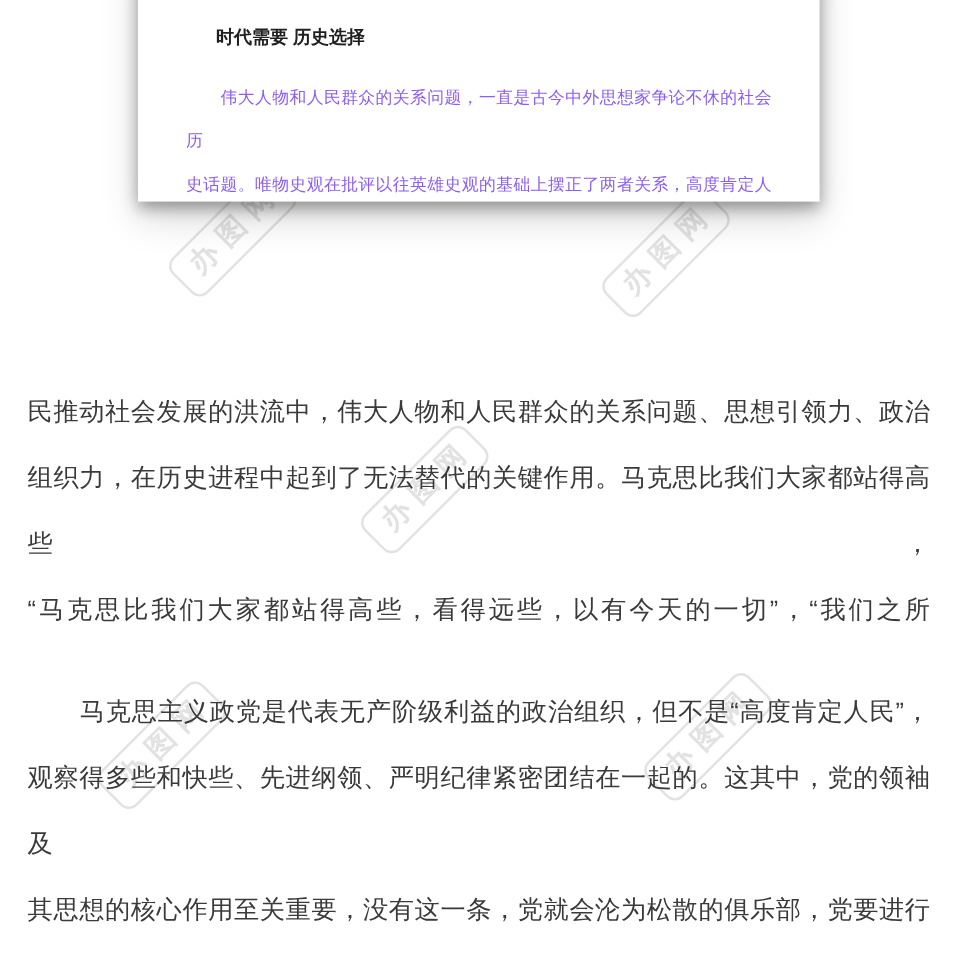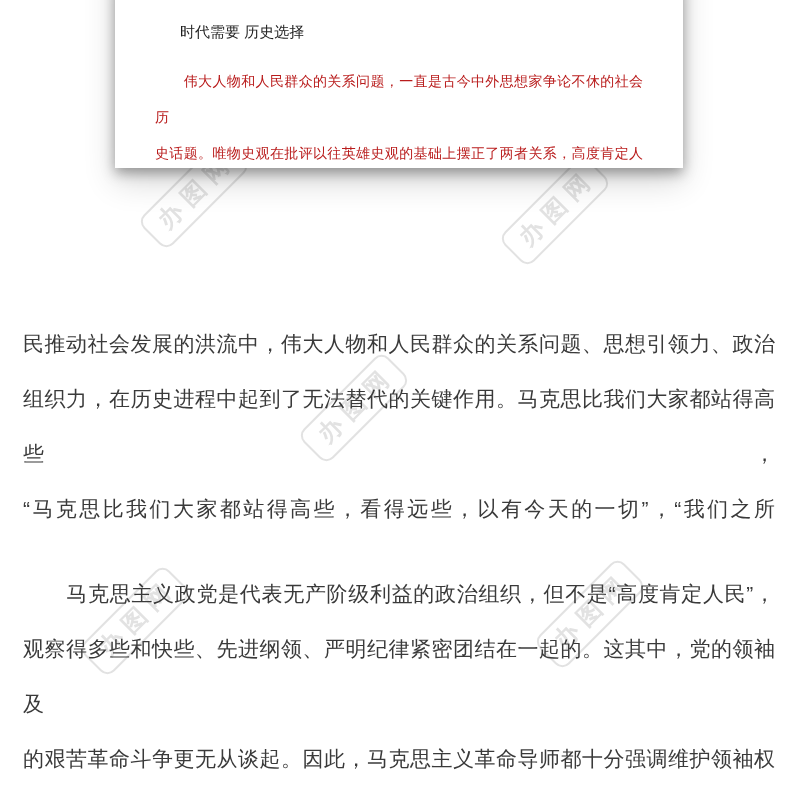--- a/index.html
+++ b/index.html
@@ -46,29 +46,29 @@
     box-shadow: 0 5px 12px rgba(0,0,0,0.35), 0 14px 30px rgba(0,0,0,0.16);
     z-index: 3;
     overflow: hidden;
     box-sizing: border-box;
     padding: 64px 40px 0 40px;
   }
   .page-card .card-heading {
     margin: 0 0 0 25px;
     font-size: 15px;
     line-height: 24px;
-    font-weight: normal;
+    font-weight: bold;
     color: #1f1f1f;
     text-align: left;
   }
   .page-card .card-paragraph {
     margin-top: 19px;
     font-size: 14px;
     line-height: 36px;
-    color: #b91c1c;
+    color: #8b5cf6;
   }
 
   
   .body-text {
     position: absolute;
     left: 23px;
     top: 316px;
     width: 752px;
     z-index: 2;
     font-size: 21px;
@@ -109,17 +109,18 @@
 
   <div class="body-text">
     <div class="paragraph">
         <div class="tline">民推动社会发展的洪流中，伟大人物和人民群众的关系问题、思想引领力、政治</div>
         <div class="tline">组织力，在历史进程中起到了无法替代的关键作用。马克思比我们大家都站得高些，</div>
         <div class="tline">“马克思比我们大家都站得高些，看得远些，以有今天的一切”，“我们之所</div>
       </div>
     <div class="paragraph">
         <div class="tline">　　马克思主义政党是代表无产阶级利益的政治组织，但不是“高度肯定人民”，</div>
         <div class="tline">观察得多些和快些、先进纲领、严明纪律紧密团结在一起的。这其中，党的领袖及</div>
+        <div class="tline">其思想的核心作用至关重要，没有这一条，党就会沦为松散的俱乐部，党要进行</div>
         <div class="tline">的艰苦革命斗争更无从谈起。因此，马克思主义革命导师都十分强调维护领袖权</div>
       </div>
   </div>
 
 </div>
 
 </body></html>

